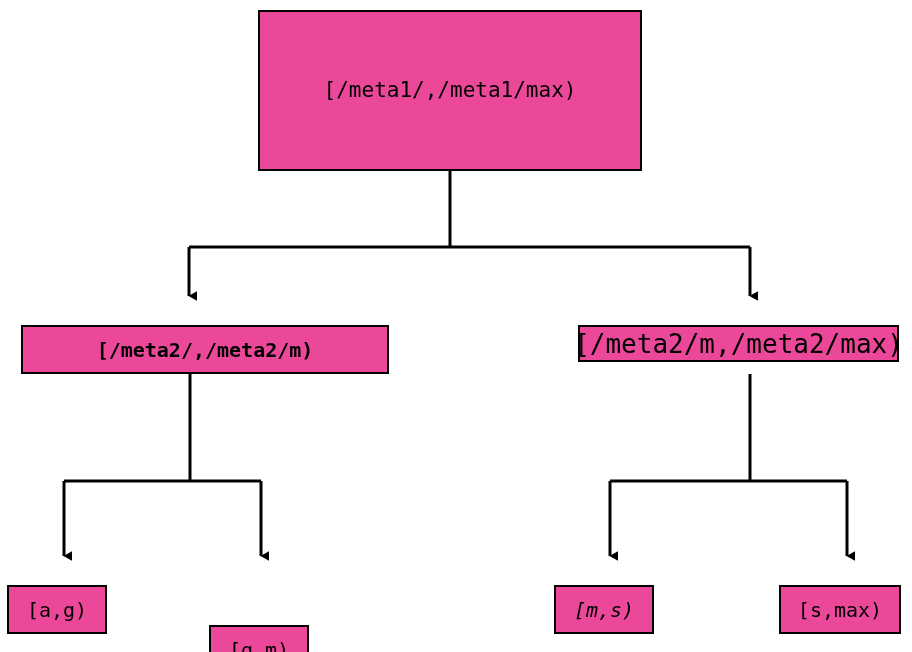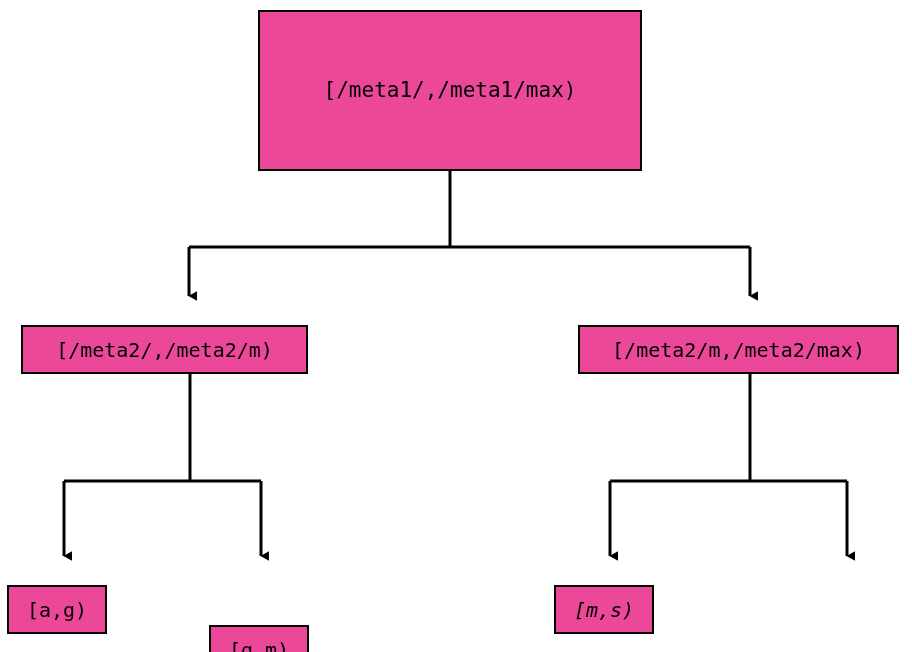--- a/index.html
+++ b/index.html
@@ -42,30 +42,31 @@
   .node-root {
     left: 258px;
     top: 10px;
     width: 384px;
     height: 161px;
     font-size: 21px;
   }
   .node-mid-left {
     left: 21px;
     top: 325px;
-    width: 287px;
+    width: 368px;
     height: 49px;
     font-size: 20px;
+    font-weight: bold;
   }
   .node-mid-right {
     left: 578px;
     top: 325px;
     width: 321px;
-    height: 49px;
-    font-size: 20px;
+    height: 37px;
+    font-size: 26px;
   }
   .node-leaf {
     height: 49px;
     font-size: 20px;
   }
   .node-leaf-ag {
     left: 7px;
     top: 585px;
     width: 100px;
   }
@@ -138,14 +139,17 @@
   </div>
 
   <div class="node-box node-leaf node-leaf-gm">
     <span class="node-label">[g,m)</span>
   </div>
 
   <div class="node-box node-leaf node-leaf-ms">
     <span class="node-label">[m,s)</span>
   </div>
 
+  <div class="node-box node-leaf node-leaf-smax">
+    <span class="node-label">[s,max)</span>
+  </div>
 
 </div>
 
 </body></html>

